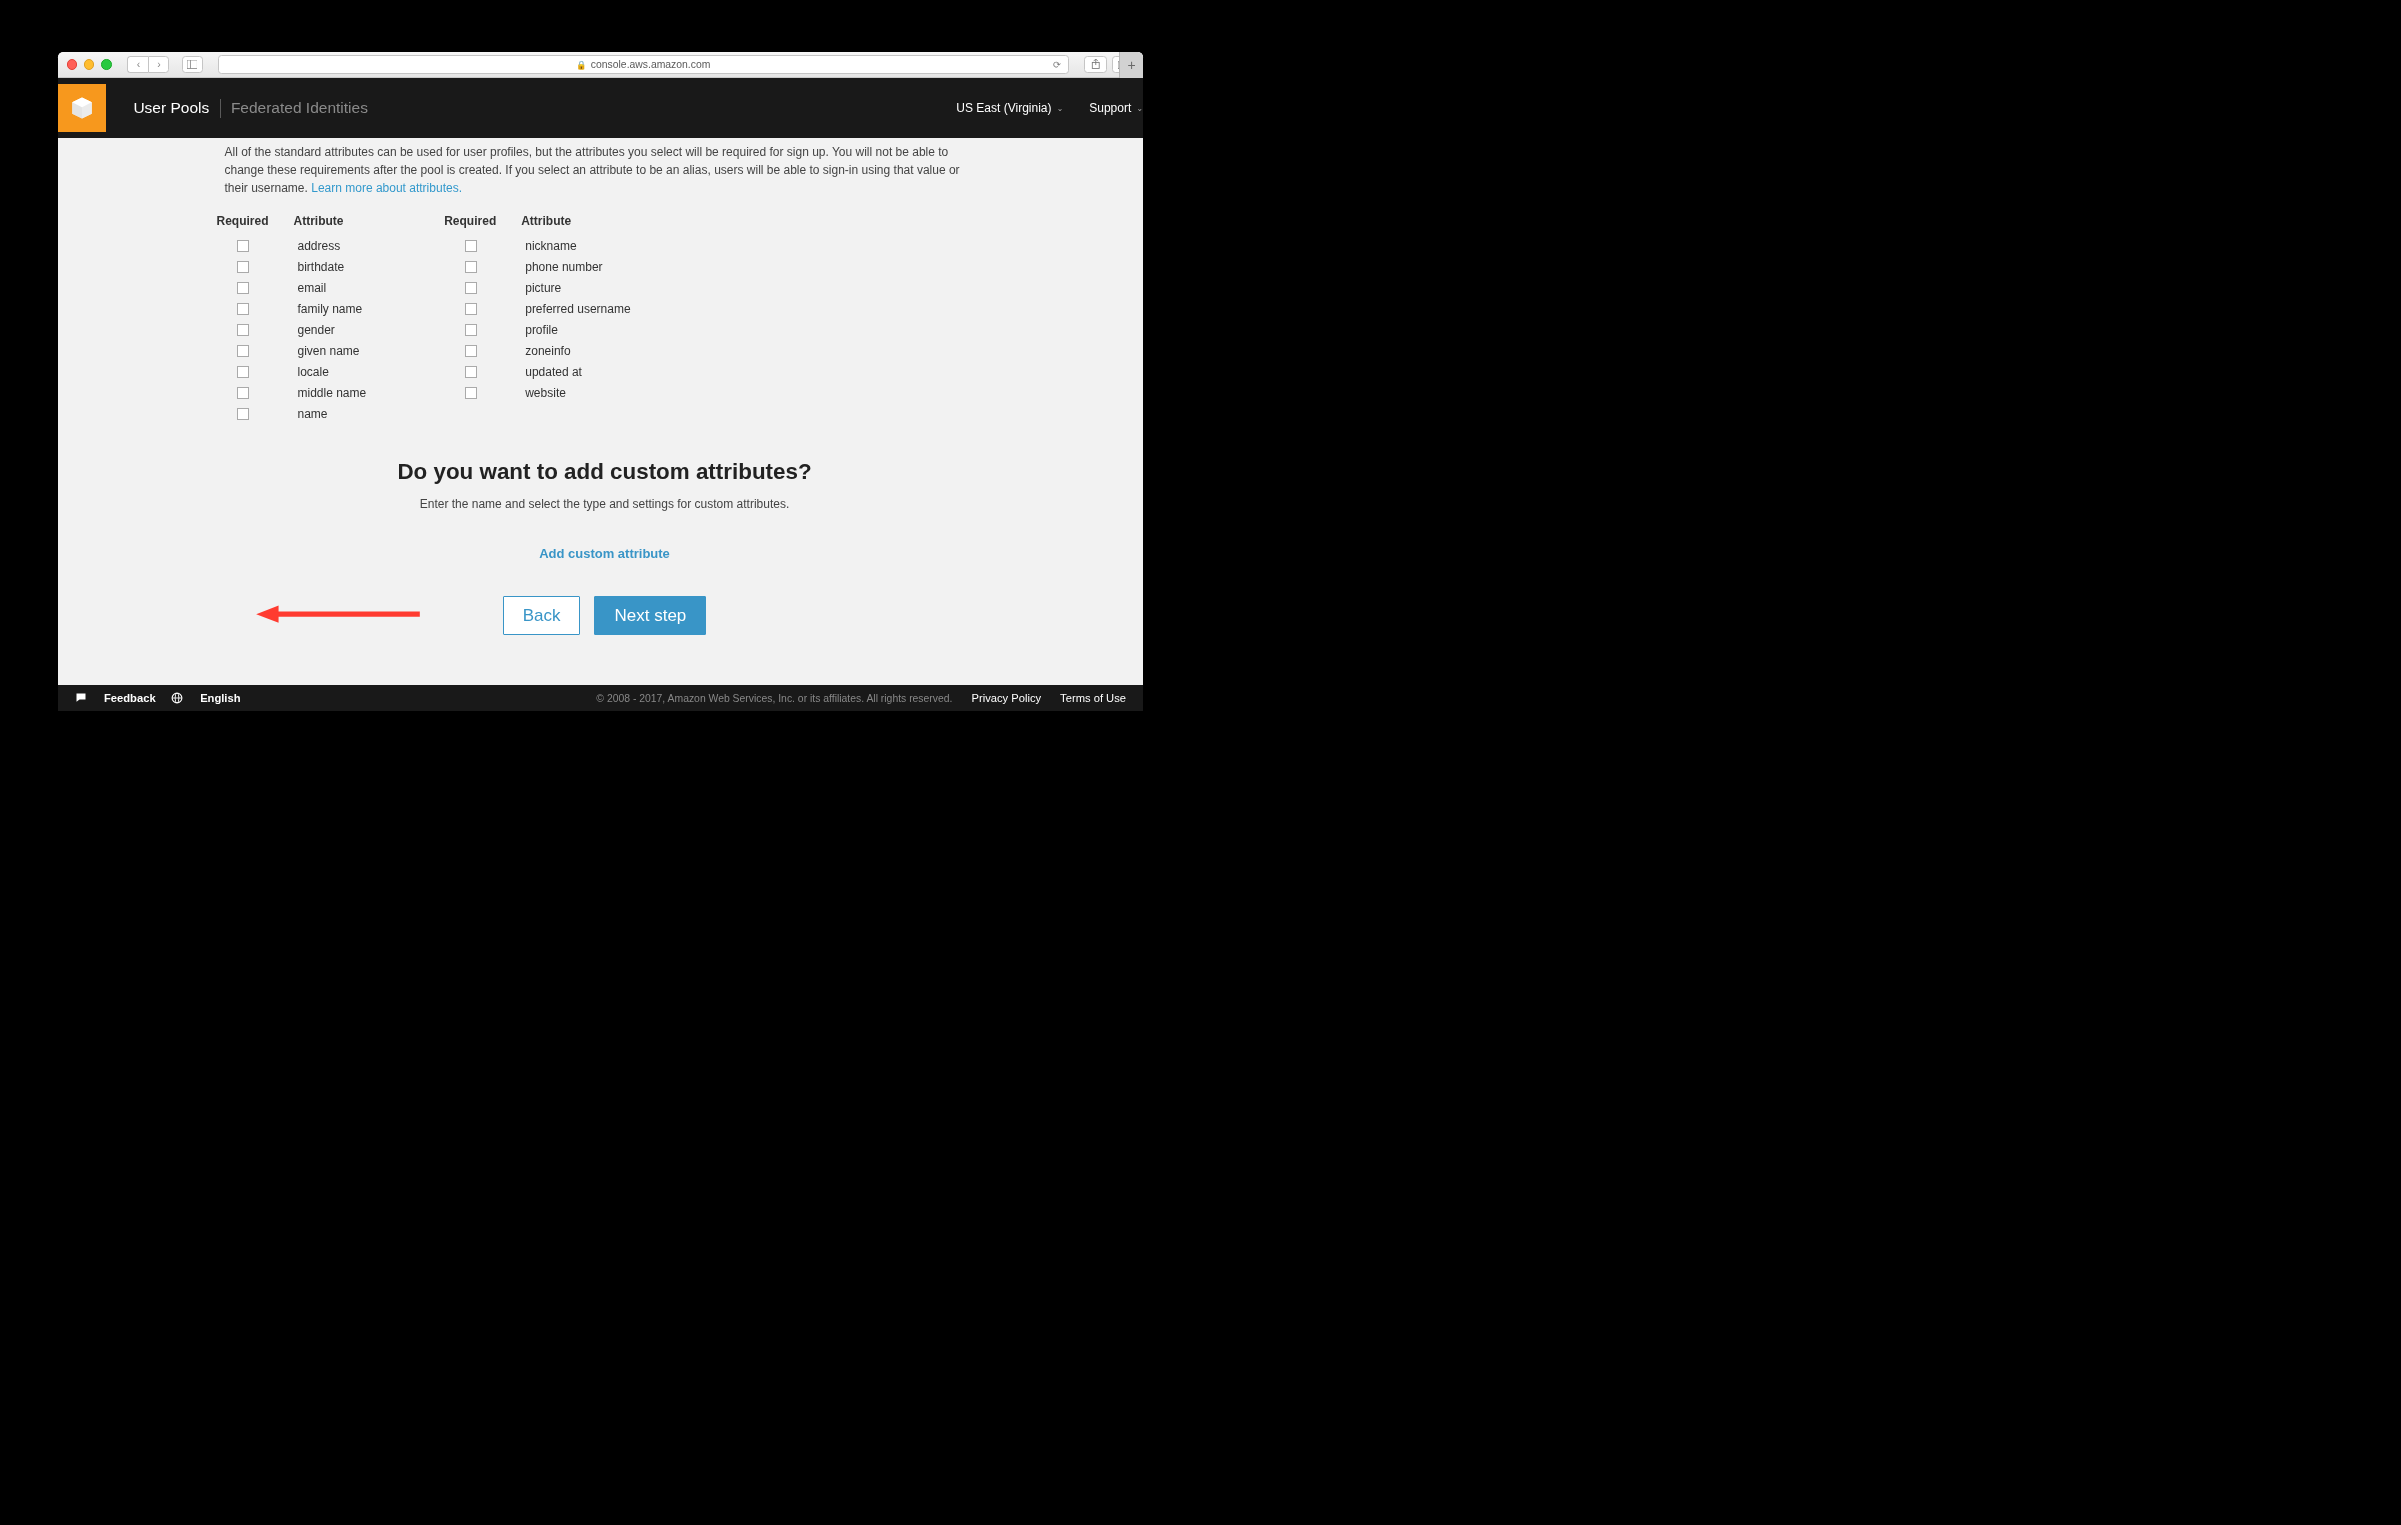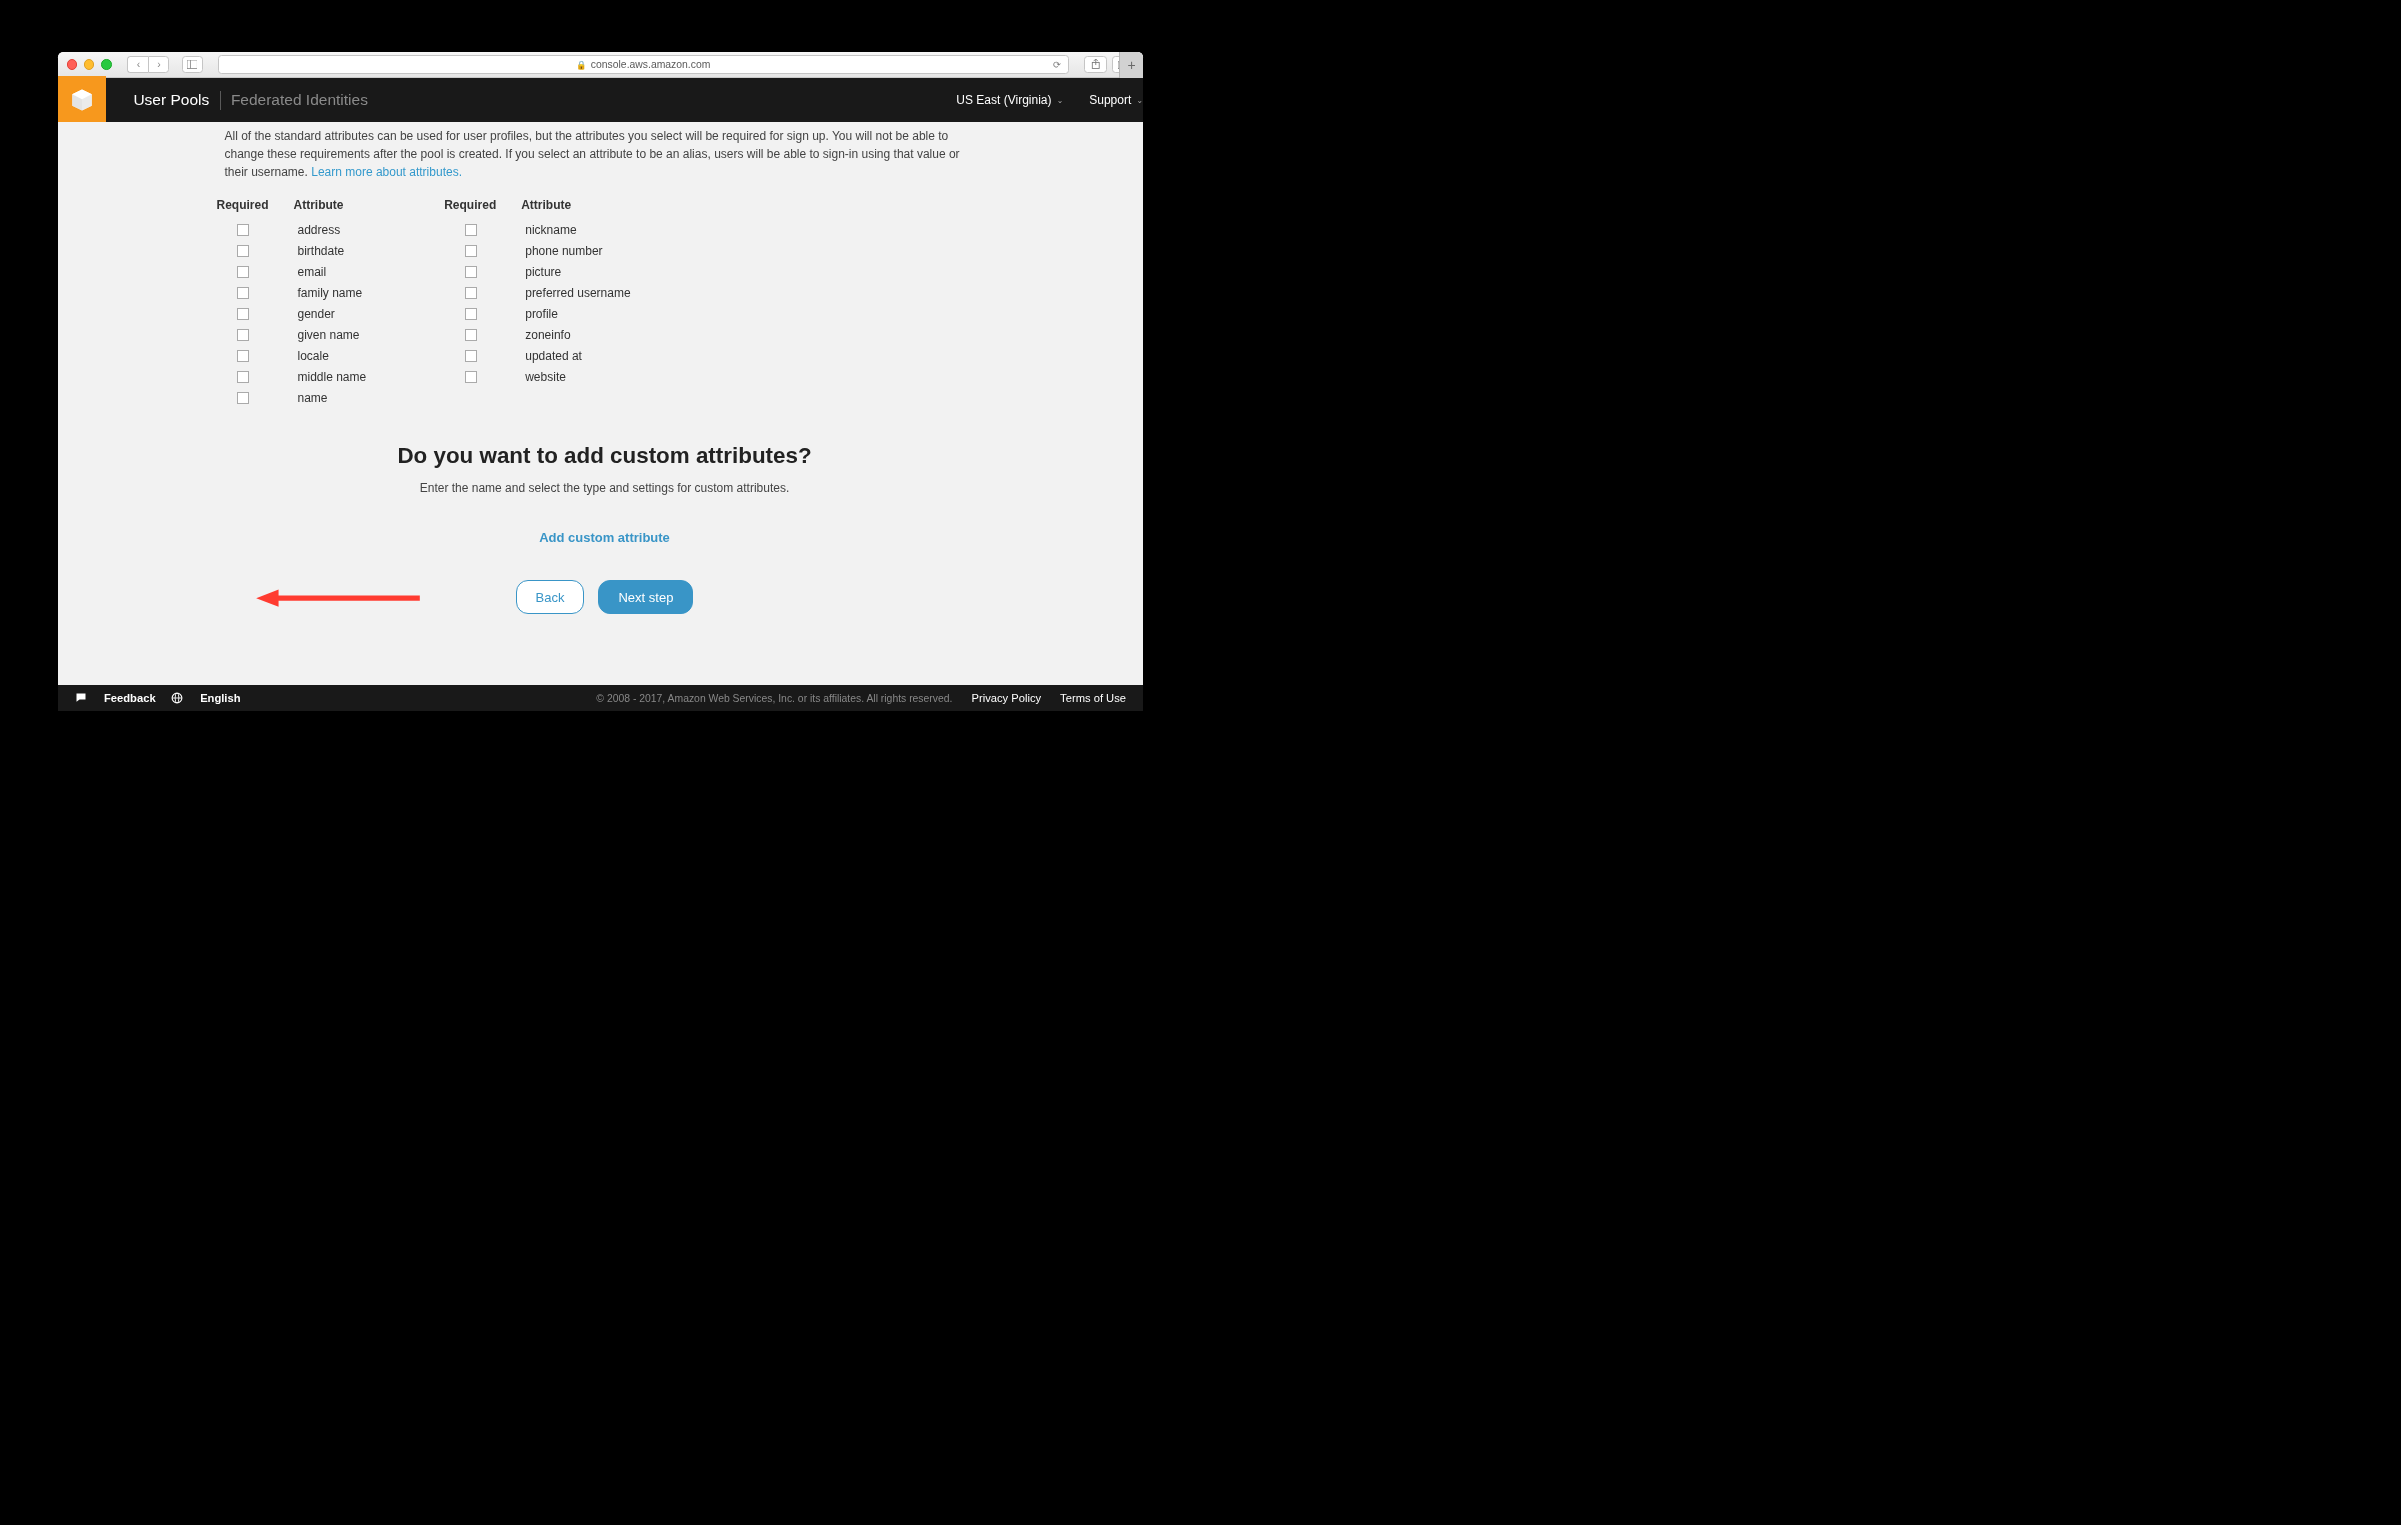--- a/index.html
+++ b/index.html
@@ -60,21 +60,21 @@
       color: #7a7a7a; font-size: 9.5px;
     }
     .new-tab {
       position: absolute; right: 0; top: 0; width: 24px; height: 26px;
       background: #d2d2d2; border-left: 0.9px solid #b5b5b5;
       display: flex; align-items: center; justify-content: center; color: #6a6a6a;
       font-size: 14px; font-weight: 300;
     }
 
     .app-header {
-      height: 44px; background: #191919; display: flex; align-items: center;
+      height: 60px; background: #191919; display: flex; align-items: center;
       color: #fff;
     }
     .app-logo {
       width: 48px; height: 48px; background: #f7981d; display: flex;
       align-items: center; justify-content: center;
     }
     .app-logo svg { width: 26px; height: 26px; }
     .header-nav { display: flex; align-items: center; margin-left: 17px; gap: 0; }
     .header-nav-item {
       color: #fff; font-size: 15.5px; font-weight: 400; padding: 0 10.4px;
@@ -115,21 +115,21 @@
     .custom-section { text-align: center; margin-top: 35px; }
     .custom-section h2 { font-size: 22.4px; font-weight: 700; color: #222; margin-bottom: 12px; }
     .custom-section p { font-size: 12px; color: #444; margin-bottom: 35px; }
     .add-link { color: #3995c7; font-weight: 700; font-size: 13px; cursor: pointer; }
 
     .nav-buttons {
       display: flex; justify-content: center; gap: 14px; margin-top: 35px;
       position: relative;
     }
     .btn {
-      padding: 8.6px 19px; font-size: 13px; cursor: pointer; border-radius: 12px;
+      padding: 8.6px 19px; font-size: 17px; cursor: pointer; border-radius: 1px;
     }
     .btn-back {
       background: #fff; border: 1.7px solid #3995c7; color: #3995c7; font-weight: 500;
     }
     .btn-next {
       background: #3995c7; border: 1.7px solid #3995c7; color: #fff; font-weight: 500;
     }
 
     .footer {
       height: 26px; background: #191919; display: flex; align-items: center;

